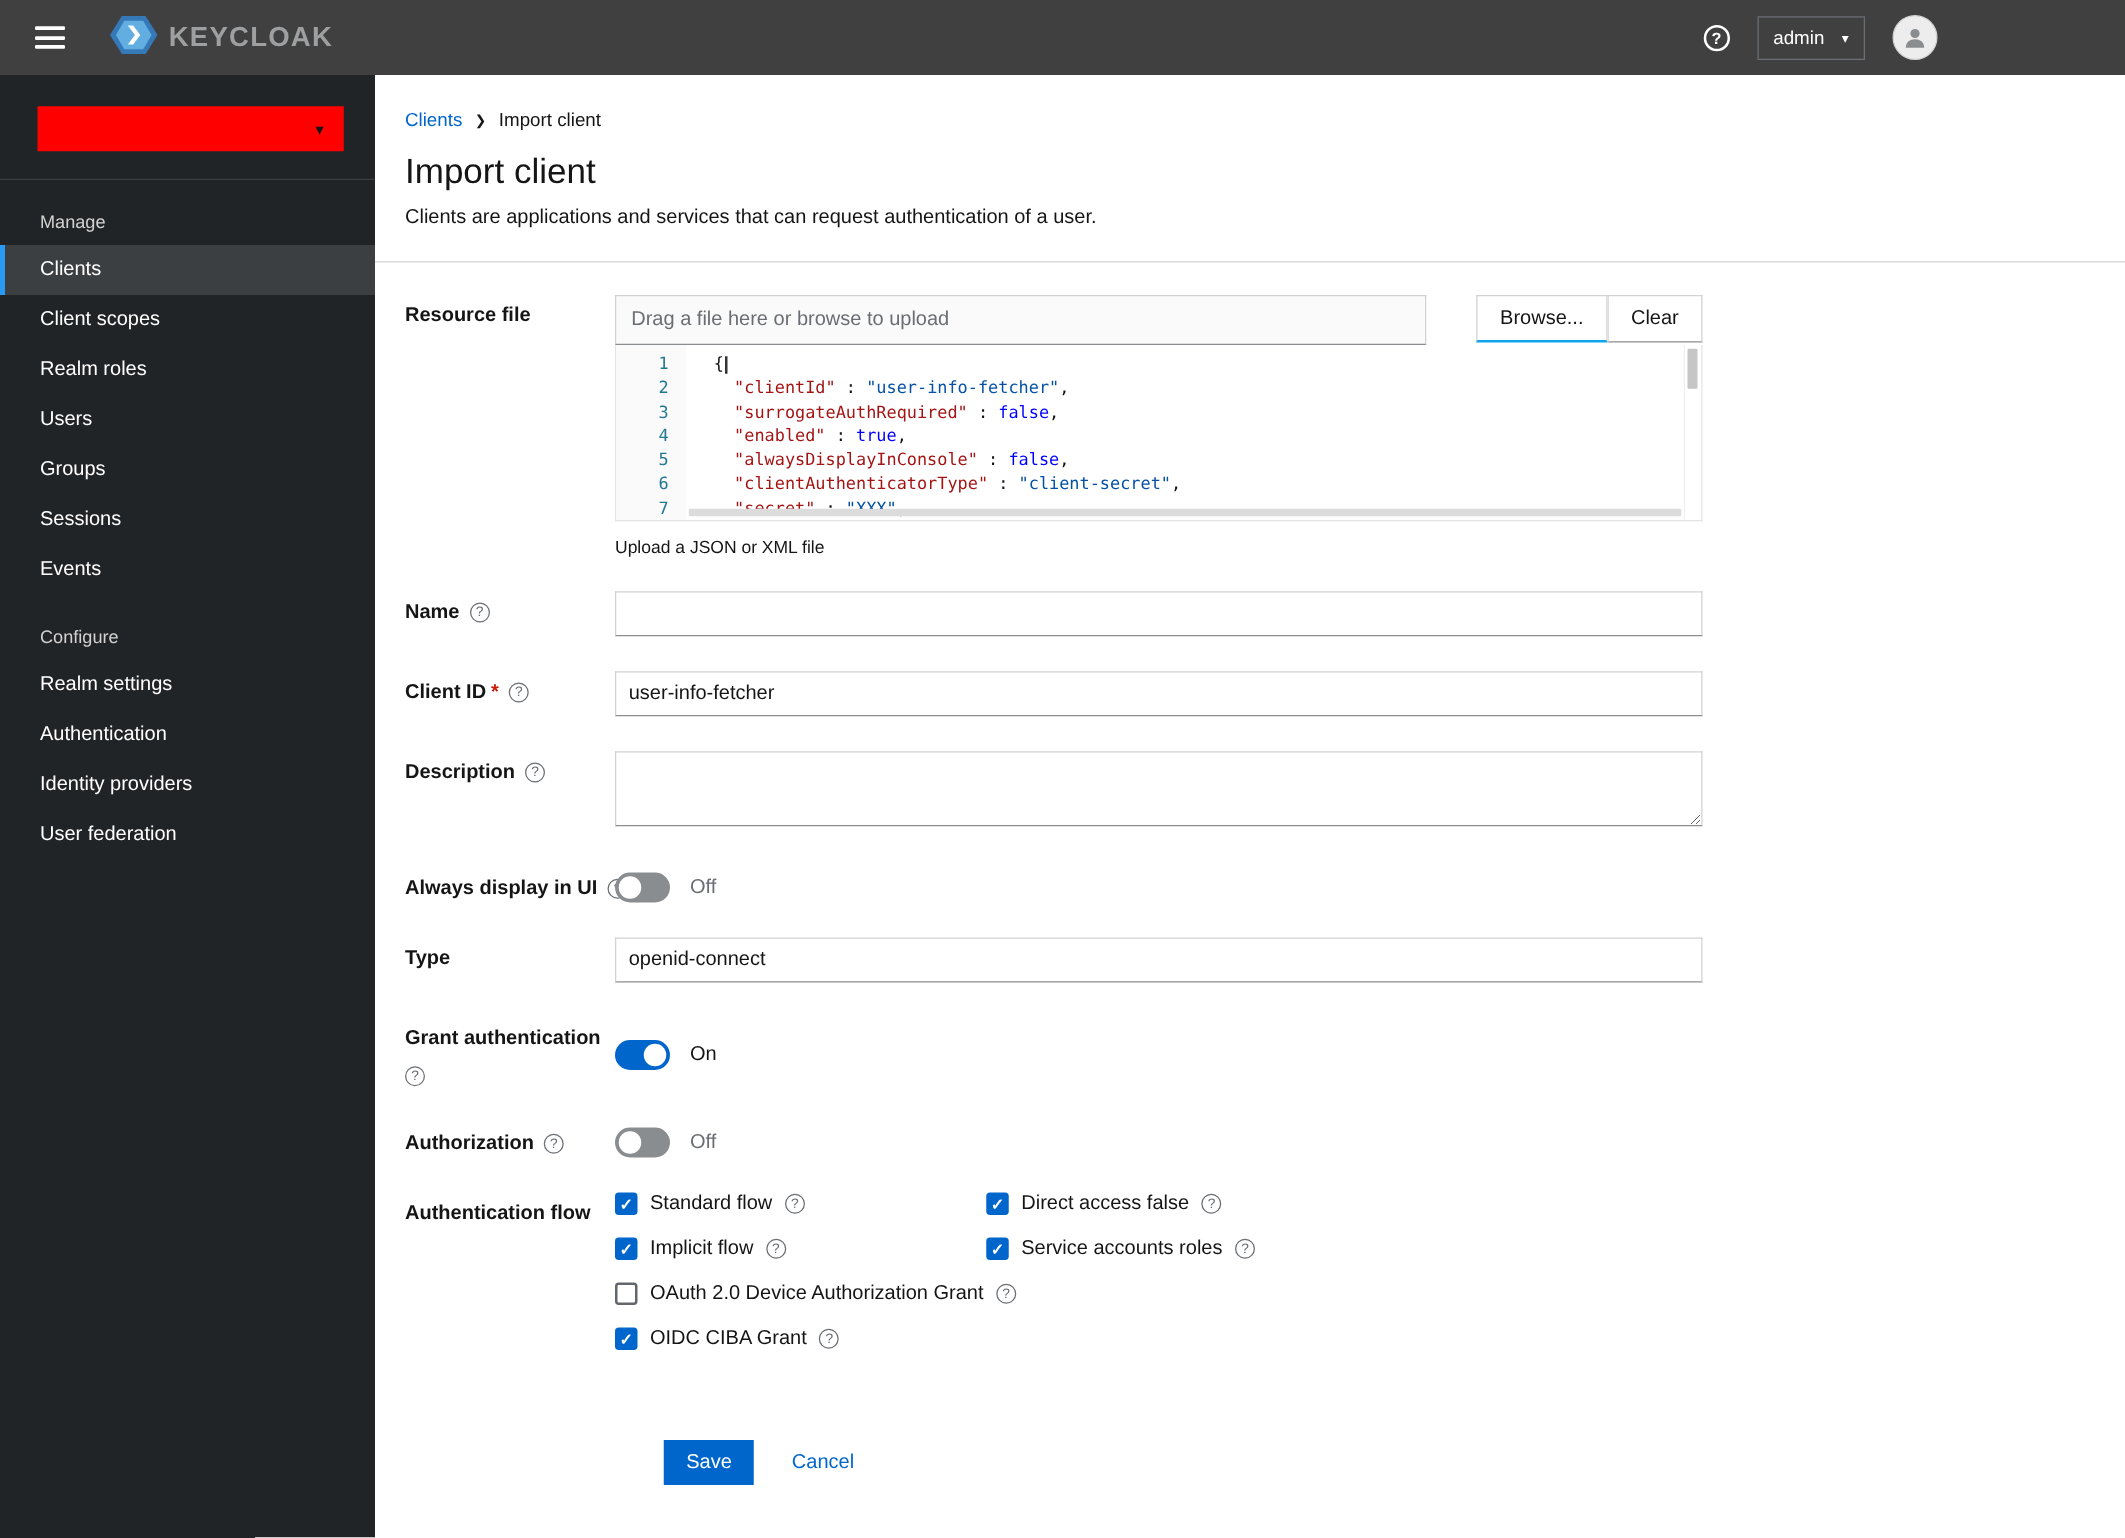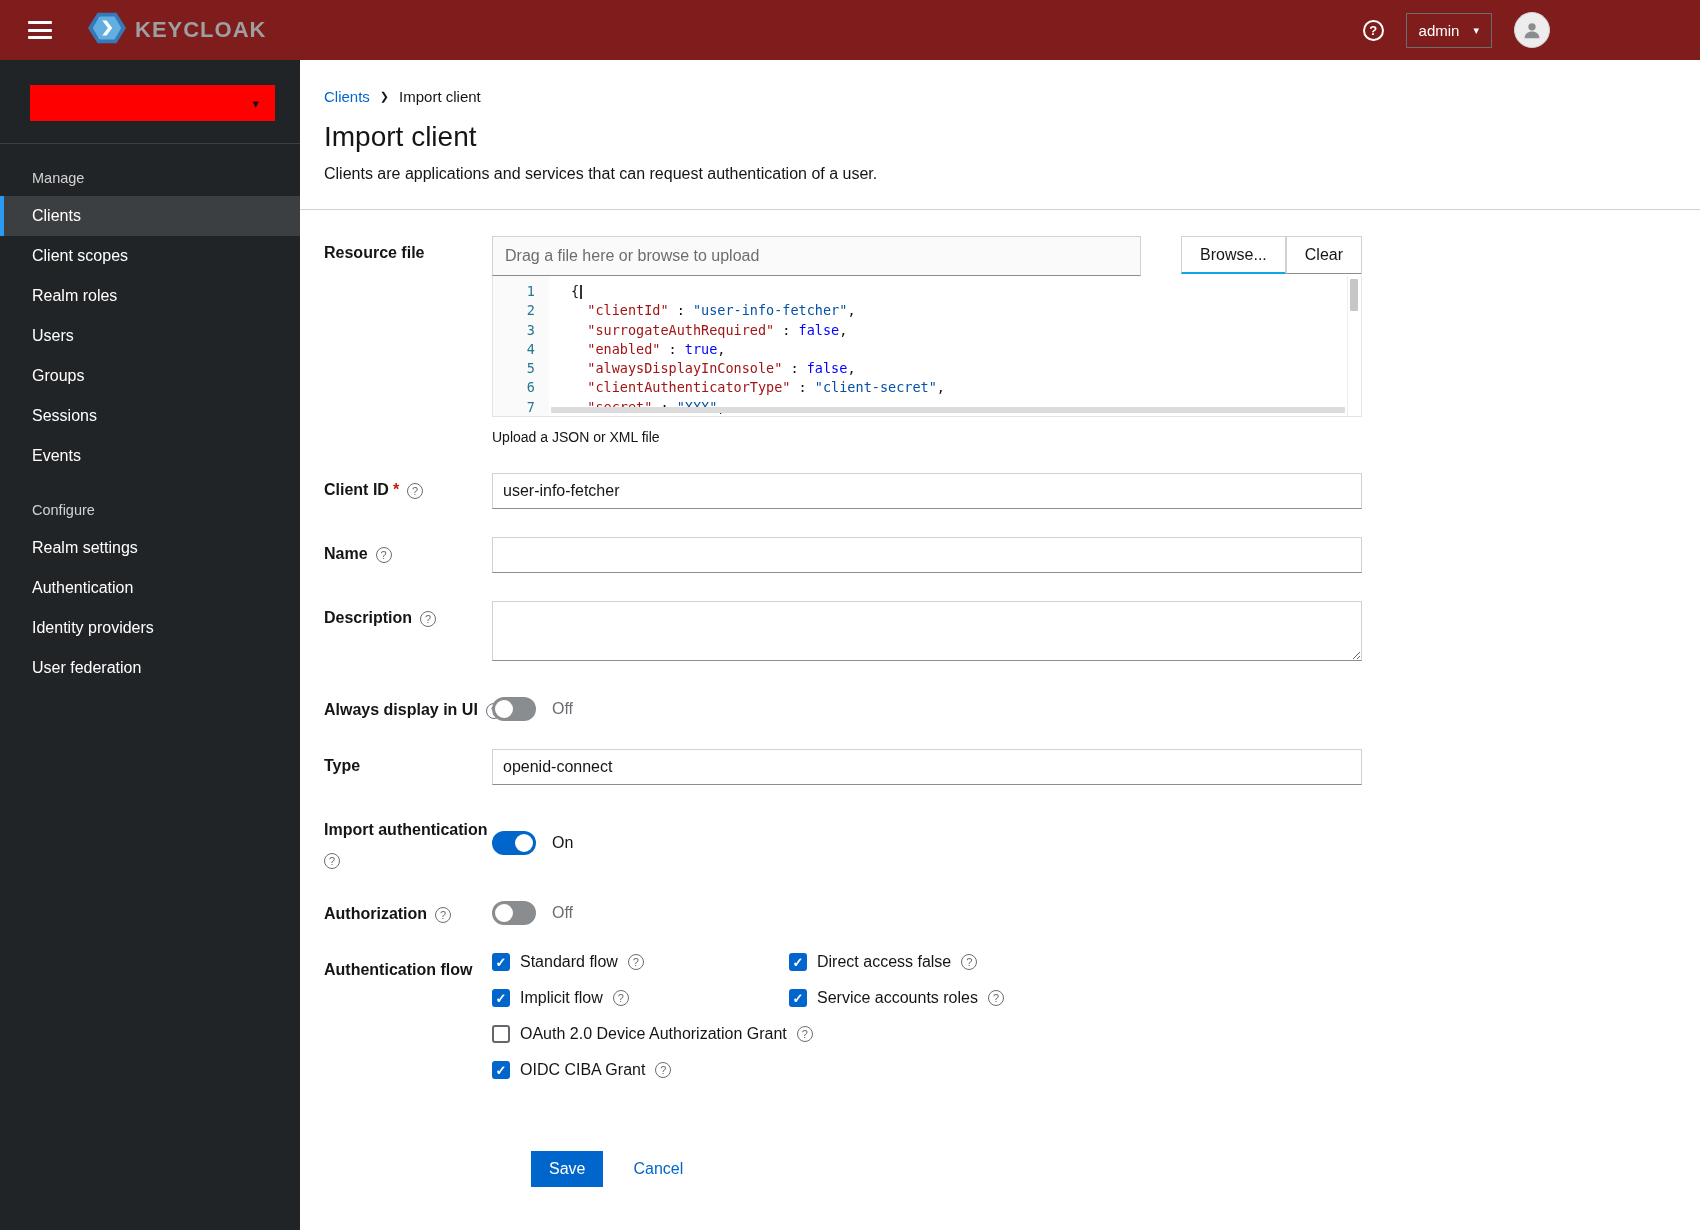--- a/index.html
+++ b/index.html
@@ -7,21 +7,21 @@
   html,body { margin:0; padding:0; }
   body {
     width:1700px; height:1230px; overflow:hidden;
     font-family:"Liberation Sans", sans-serif;
     background:#fff; color:#151515;
   }
   .app { width:1700px; height:1230px; display:flex; flex-direction:column; }
 
   
   .topbar {
-    height:60px; flex:0 0 60px; background:#7f1d1d;
+    height:60px; flex:0 0 60px; background:#404040;
     display:flex; align-items:center; padding:0 150px 0 28px;
   }
   .hamburger { width:24px; height:18px; display:flex; flex-direction:column; justify-content:space-between; cursor:pointer; margin-right:36px; }
   .hamburger span { height:3px; background:#fff; border-radius:1px; }
   .brand { display:flex; align-items:center; gap:9px; }
   .brand-text { color:#9d9fa1; font-size:22px; font-weight:bold; letter-spacing:1px; }
   .topbar-right { margin-left:auto; display:flex; align-items:center; gap:22px; }
   .tb-help {
     width:21px; height:21px; border:2px solid #fff; border-radius:50%;
     color:#fff; font-size:13px; font-weight:bold;
@@ -270,33 +270,33 @@
                   <div class="v-thumb"></div>
                 </div>
               <div class="h-thumb"></div>
             </div>
             <div class="field-helper">Upload a JSON or XML file</div>
           </div>
         </div>
 
         <div class="form-row">
           <div class="form-label-col">
+            <span>Name</span><span class="help">?</span>
+          </div>
+          <div class="form-control-col">
+            <input class="text-input" value="" style="">
+          </div>
+        </div>
+
+        <div class="form-row">
+          <div class="form-label-col">
             <span>Client ID</span><span class="required">*</span><span class="help">?</span>
           </div>
           <div class="form-control-col">
             <input class="text-input" value="user-info-fetcher" style="">
-          </div>
-        </div>
-
-        <div class="form-row">
-          <div class="form-label-col">
-            <span>Name</span><span class="help">?</span>
-          </div>
-          <div class="form-control-col">
-            <input class="text-input" value="" style="">
           </div>
         </div>
 
         <div class="form-row">
           <div class="form-label-col">
             <span>Description</span><span class="help">?</span>
           </div>
           <div class="form-control-col">
             <textarea class="text-area" style=""></textarea>
           </div>
@@ -318,21 +318,21 @@
           <div class="form-label-col">
             <span>Type</span>
           </div>
           <div class="form-control-col">
             <input class="text-input" value="openid-connect" style="">
           </div>
         </div>
 
         <div class="form-row">
           <div class="form-label-col">
-            <div>Import authentication</div>
+            <div>Grant authentication</div>
             <div class="help-wrap-below"><span class="help" style="margin-left:0;">?</span></div>
           </div>
           <div class="form-control-col toggle-col">
             <span class="switch on">
                 <span class="knob"></span>
               </span>
             <span class="switch-label on">On</span>
           </div>
         </div>
 

